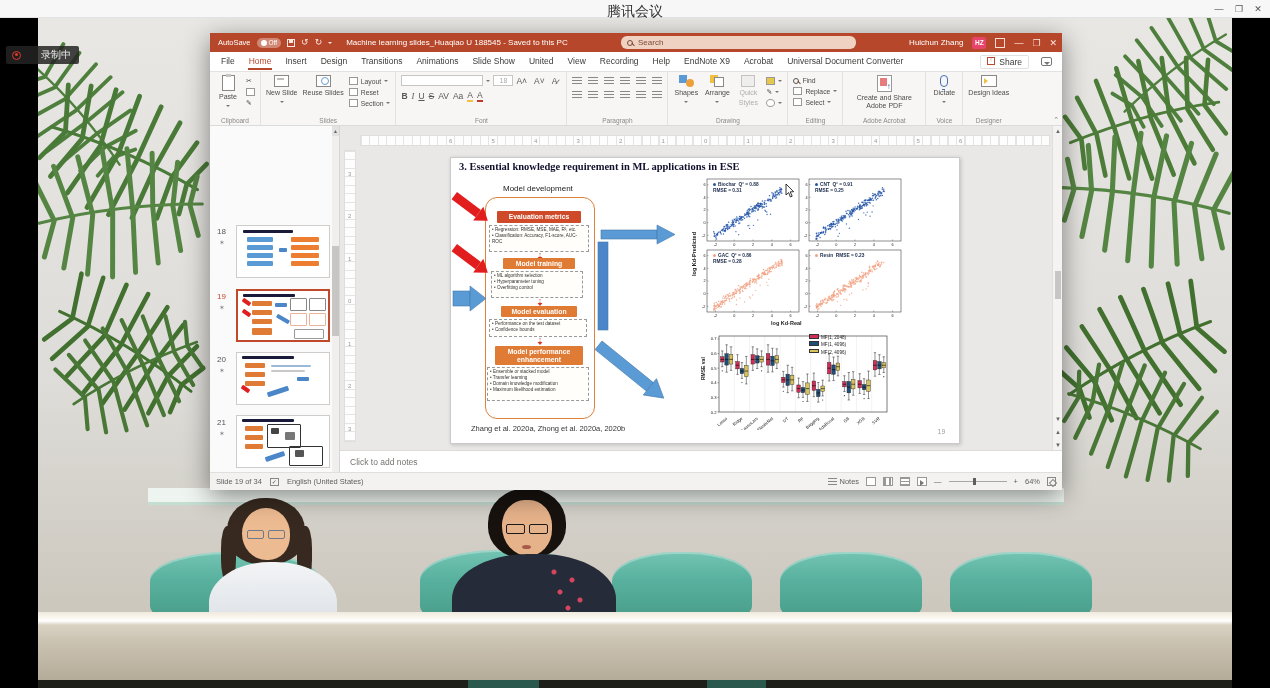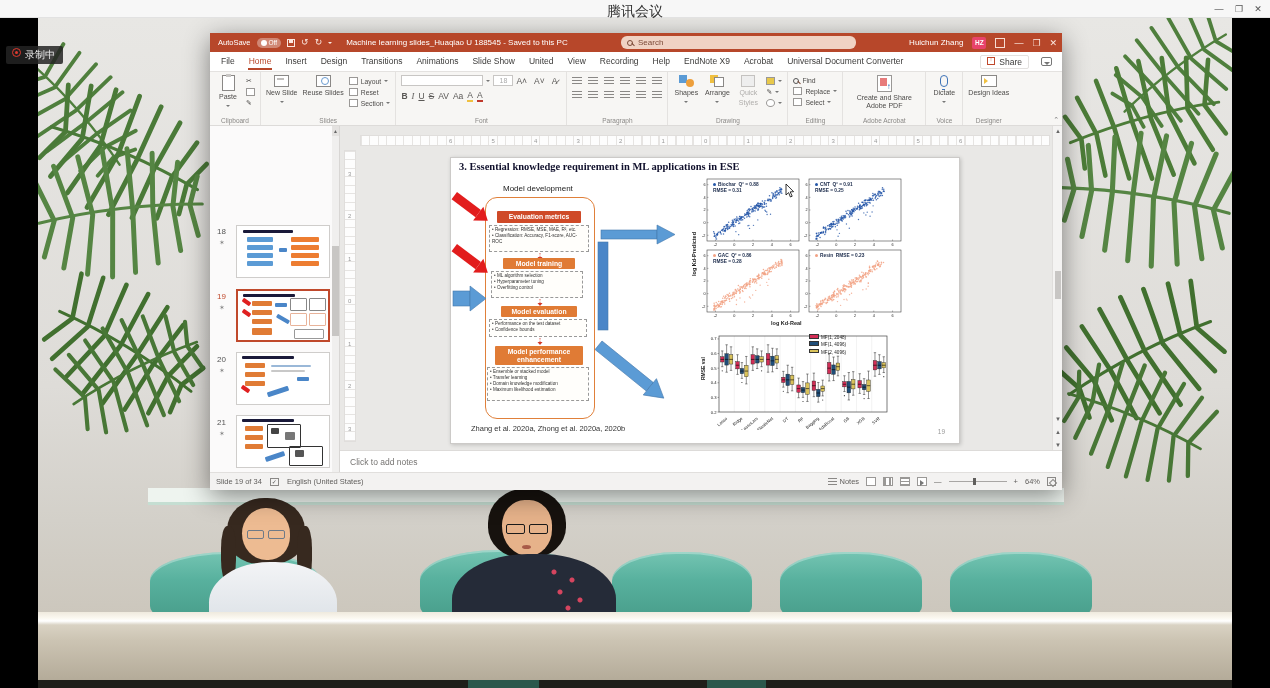--- a/index.html
+++ b/index.html
@@ -15,21 +15,21 @@
 
 #scene{position:absolute;left:0;top:18px;width:1270px;height:670px;background:linear-gradient(180deg,#e8e7e4 0%,#dedcd8 55%,#d3d0c9 75%,#c7c0b3 100%);overflow:hidden}
 .blackbar{position:absolute;top:0;height:670px;background:#000;z-index:6}
 .plant{position:absolute;z-index:1}
 #whiteboard{position:absolute;left:148px;top:470px;width:916px;height:17px;background:#eef4ef;border-bottom:3px solid #c5ded2;z-index:1}
 .chair{position:absolute;background:linear-gradient(180deg,#74c4b2 0%,#58b19e 45%,#4aa08d 100%);border-radius:46% 46% 8px 8px;box-shadow:inset 0 2px 0 rgba(255,255,255,.3);z-index:2}
 #table{position:absolute;left:38px;top:594px;width:1194px;height:68px;z-index:4;background:linear-gradient(180deg,#efeade 0,#fbf8f0 6px,#ffffff 9px,#d9d2c3 13px,#ccc4b3 28px,#b4ab99 68px)}
 #tablefoot{position:absolute;left:38px;top:662px;width:1194px;height:8px;z-index:4;background:linear-gradient(90deg,#1f1f1a 0 36%,#2b584c 36% 42%,#1f1f1a 42% 56%,#2b584c 56% 61%,#1f1f1a 61% 100%)}
 .person{position:absolute;z-index:3}
 .person>div{position:absolute}
-#rec{position:absolute;left:6px;top:28px;z-index:8;background:rgba(35,35,35,.85);border-radius:2px;color:#eee;font-size:10px;display:flex;align-items:flex-start;gap:4px;padding:2px 8px 2px 6px}
+#rec{position:absolute;left:6px;top:28px;z-index:8;background:rgba(35,35,35,.85);border-radius:2px;color:#eee;font-size:10px;display:flex;align-items:center;gap:20px;padding:2px 8px 2px 6px}
 #recdot{width:9px;height:9px;border-radius:50%;border:1.5px solid #e03a2f;position:relative}
 #recdot::after{content:"";position:absolute;left:1.5px;top:1.5px;width:3px;height:3px;border-radius:50%;background:#e03a2f}
 
 
 #ppt{position:absolute;left:210px;top:33px;width:852px;height:457px;background:#fff;box-shadow:0 6px 24px rgba(0,0,0,.45);z-index:20;font-size:8px;color:#333}
 #ptb{position:relative;height:19px;background:#b7472a;color:#fff;display:flex;align-items:center}
 #qat{display:flex;align-items:center;gap:6px;margin-left:8px;font-size:7.5px}
 #aspill{height:10px;border-radius:5px;background:rgba(255,255,255,.35);display:flex;align-items:center;gap:2px;padding:0 4px;font-size:6.5px}
 #aspill i{width:6px;height:6px;border-radius:50%;background:#fff}
 .qi{font-size:9px;line-height:9px;color:#fce9e2;font-style:normal}

